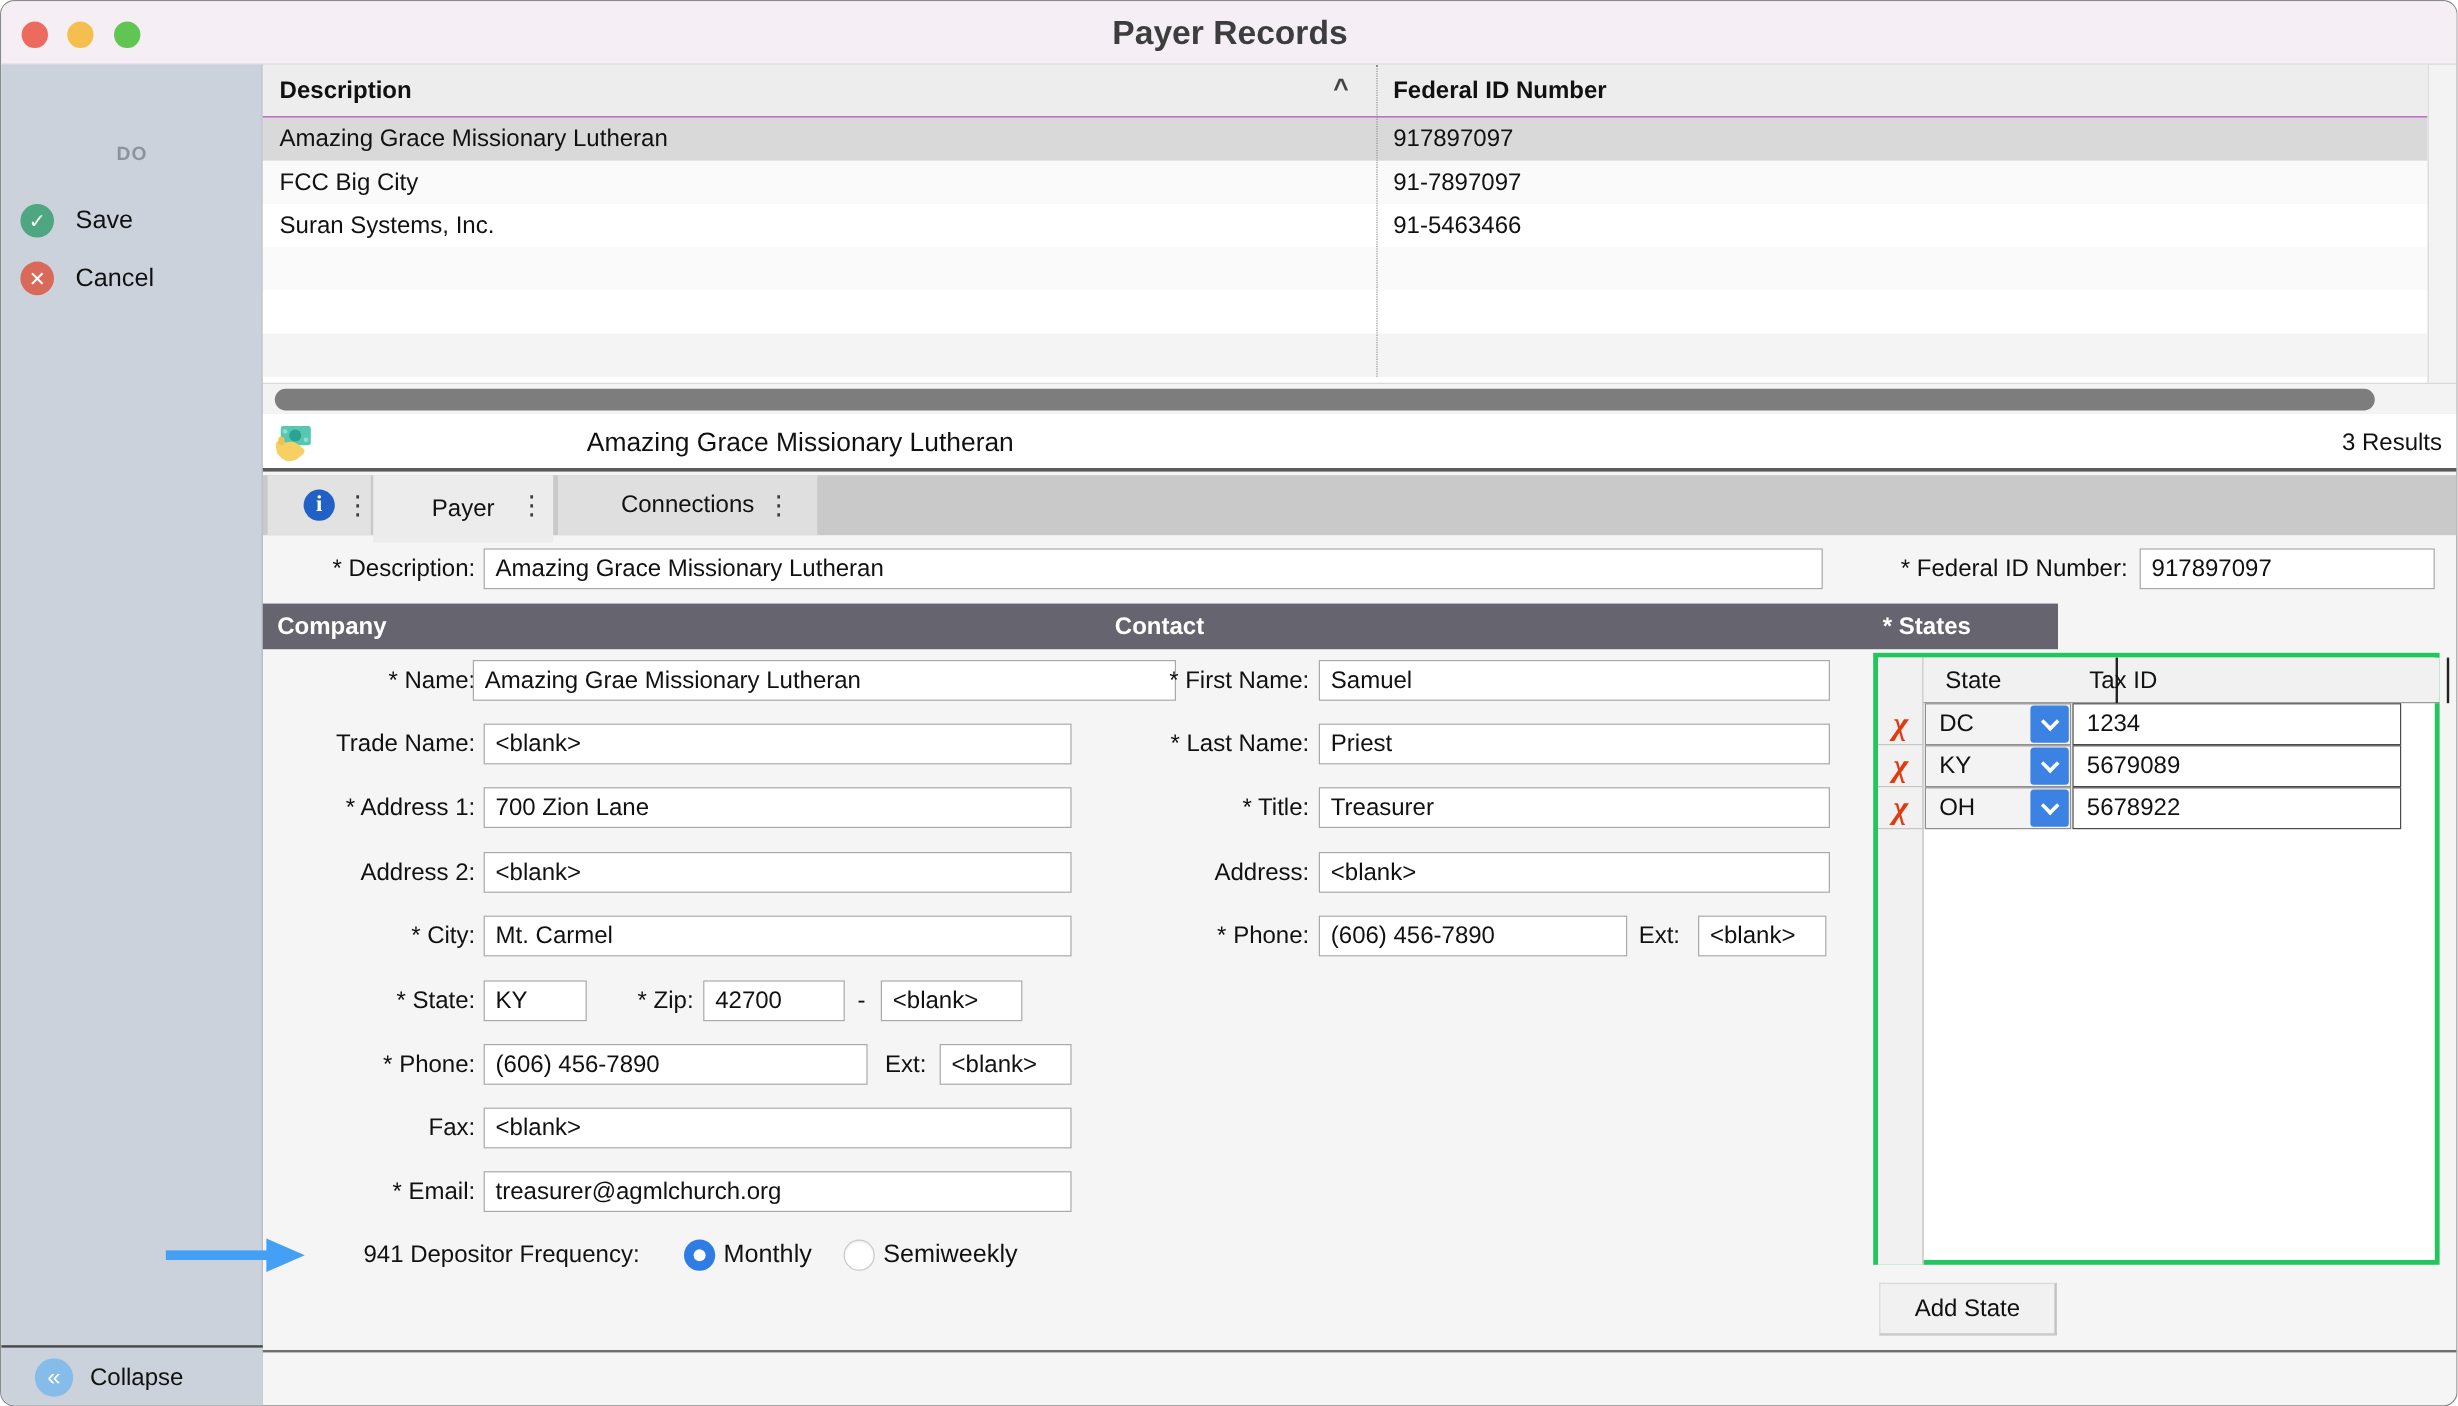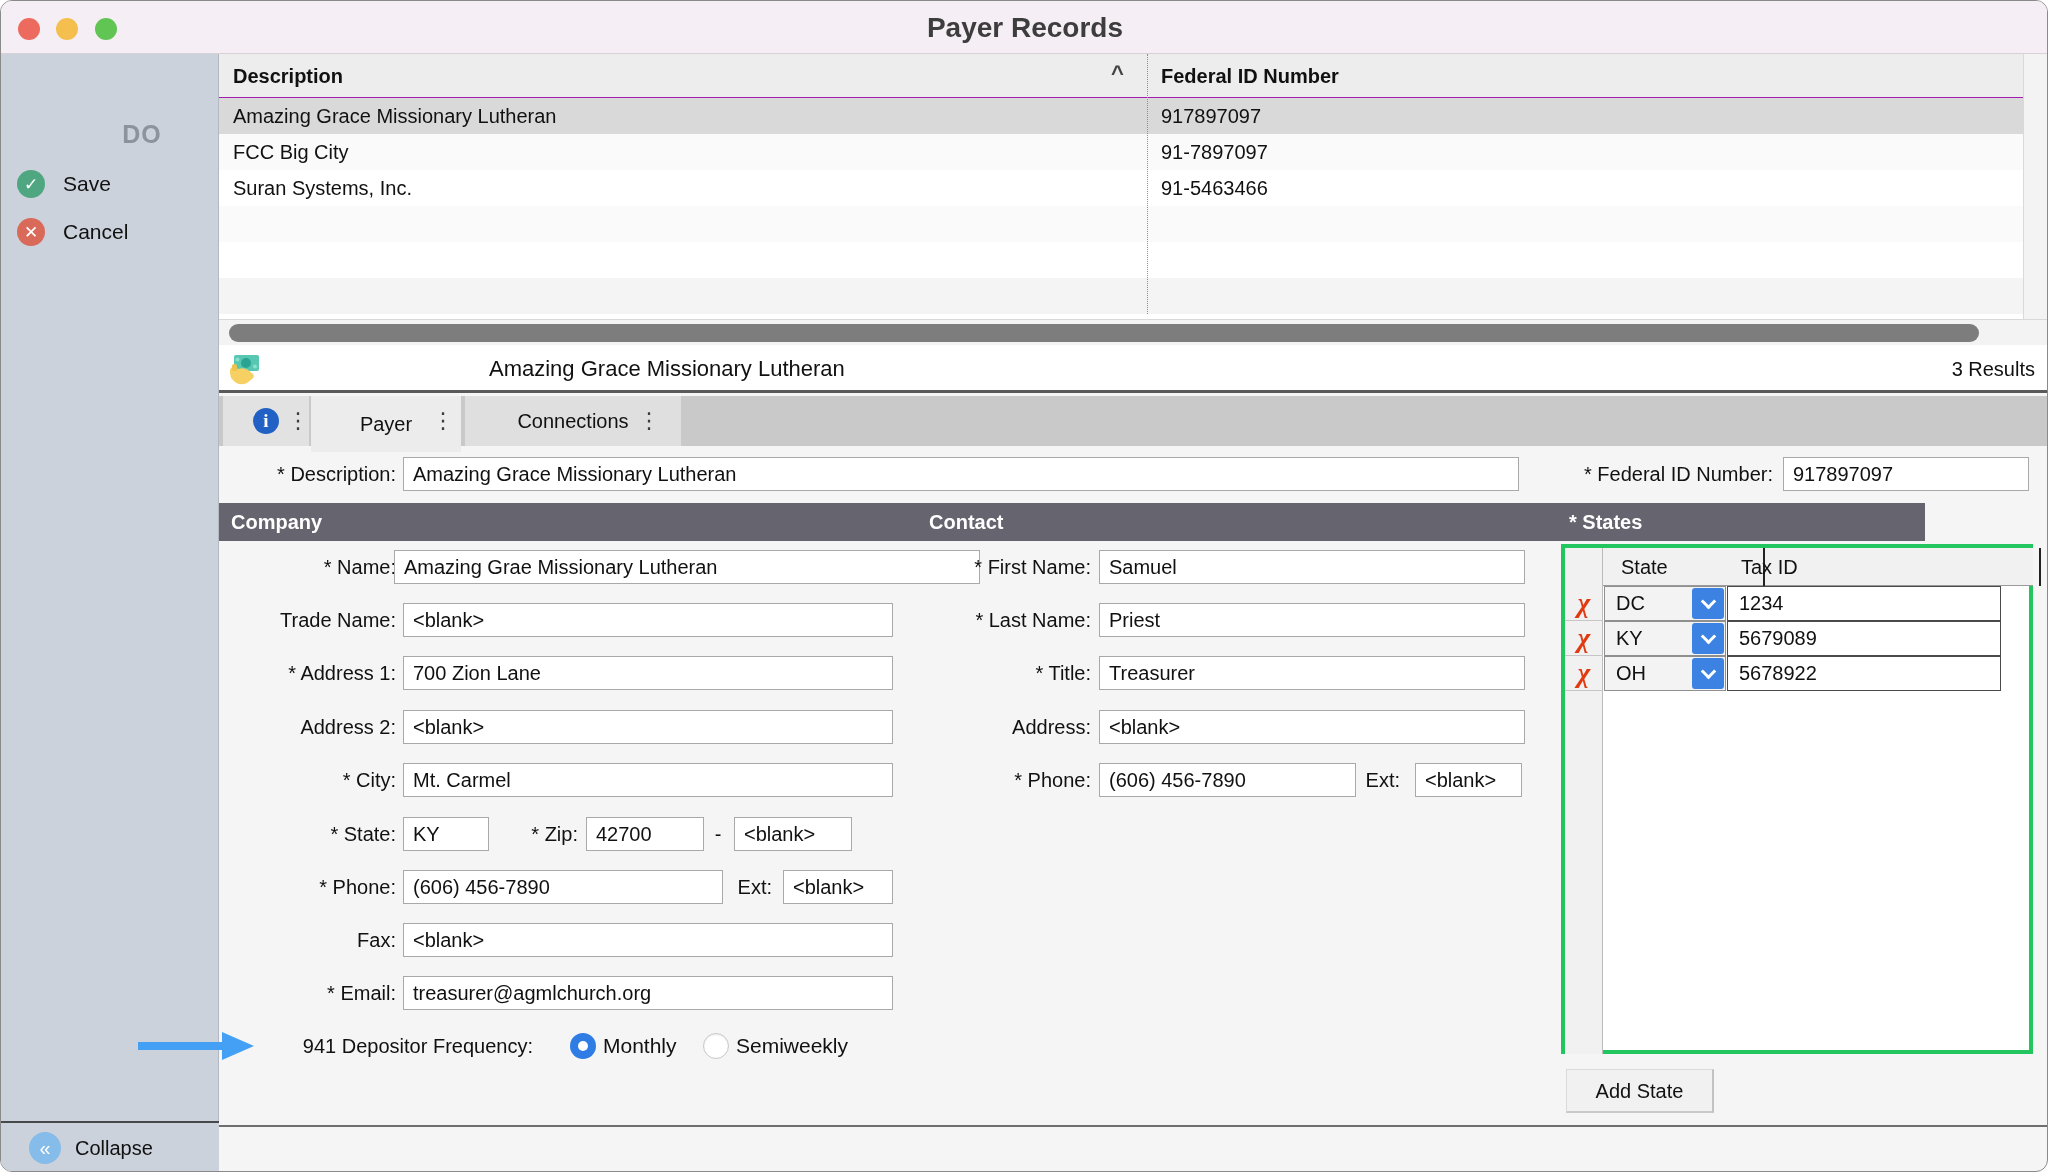--- a/index.html
+++ b/index.html
@@ -17,21 +17,21 @@
   .titlebar{position:absolute; left:0; top:0; width:2048px; height:53px;
             background:var(--titlebar-bg); border-bottom:1px solid #d8d2d8;}
   .light{position:absolute; top:17px; width:22px; height:22px; border-radius:50%;}
   .wtitle{position:absolute; left:0; top:0; width:2048px; height:53px; line-height:53px;
           text-align:center; font-size:28px; font-weight:bold; color:#3d3d3d;}
 
   
   .sidebar{position:absolute; left:0; top:53px; width:218px; height:1119px;
            background:var(--sidebar-bg); border-right:1px solid #b2b9c3;}
   .do-header{position:absolute; left:0; top:66px; width:218px; text-align:center;
-             font-size:25px; font-weight:bold; color:#8d939d; letter-spacing:1px;margin-left:32px;}
+             font-size:16px; font-weight:bold; color:#8d939d; letter-spacing:1px;}
   .side-item{position:absolute; left:0; width:218px; height:36px; cursor:default;
              display:flex; align-items:center; font-size:21px; color:#111;}
   .circle-icon{width:28px; height:28px; border-radius:50%; margin-left:16px; margin-right:18px;
                display:flex; align-items:center; justify-content:center;
                color:#fff; font-size:17px; flex:0 0 28px;}
   .green-circle{background:var(--save-green);}
   .red-circle{background:var(--cancel-red);}
   .collapse-row{position:absolute; left:0; top:1120px; width:218px; height:52px;
                 background:var(--sidebar-bg); border-top:2px solid #47484a;
                 display:flex; align-items:center; font-size:20px;}
@@ -74,21 +74,21 @@
   .seg-conn{left:246px; width:216px; background:#dfdfdf;}
   .tab-dots{position:absolute; top:0; height:50px; line-height:50px; font-size:22px; color:#3c3c3c; z-index:4;}
   .info-circle{width:26px; height:26px; border-radius:50%; background:#2160c4; color:#fff;
                display:flex; align-items:center; justify-content:center;
                font-family:"Liberation Serif", serif; font-weight:bold; font-size:19px;}
 
   
   .lbl{position:absolute; font-size:20px; text-align:right; line-height:34px; white-space:nowrap;}
   .inp{position:absolute; height:34px; background:#fff; border:1px solid #a9a9a9;
        font-size:20px; line-height:32px; padding-left:9px; white-space:nowrap; overflow:hidden;}
-  .section-bar{position:absolute; left:218px; top:502px; width:1706px; height:38px;
+  .section-bar{position:absolute; left:218px; top:502px; width:1496px; height:38px;
                background:var(--slate-header); color:#fff; font-weight:bold; font-size:20px;}
   .sec-lbl{position:absolute; top:0; line-height:38px;}
 
   
   .radio{position:absolute; width:26px; height:26px; border-radius:50%;}
   .radio.off{background:#fff; border:1px solid #c8c8c8; box-shadow:inset 0 1px 2px rgba(0,0,0,.08);}
   .radio.on{background:#2f7ce4; display:flex; align-items:center; justify-content:center;}
   .radio.on::after{content:""; width:10px; height:10px; background:#fff; border-radius:50%;}
   .radio-lbl{position:absolute; font-size:21px; line-height:30px;}
 

